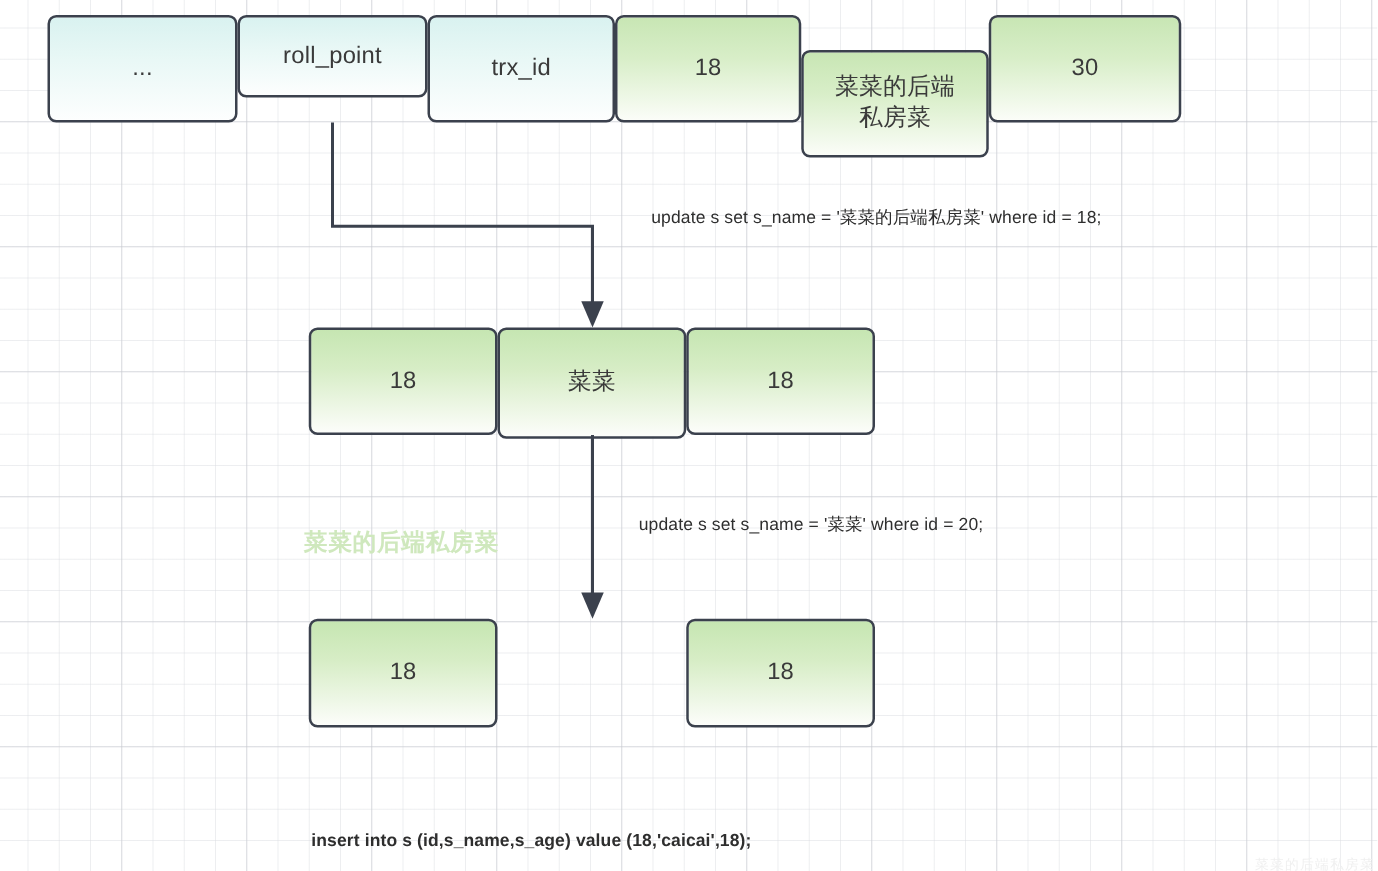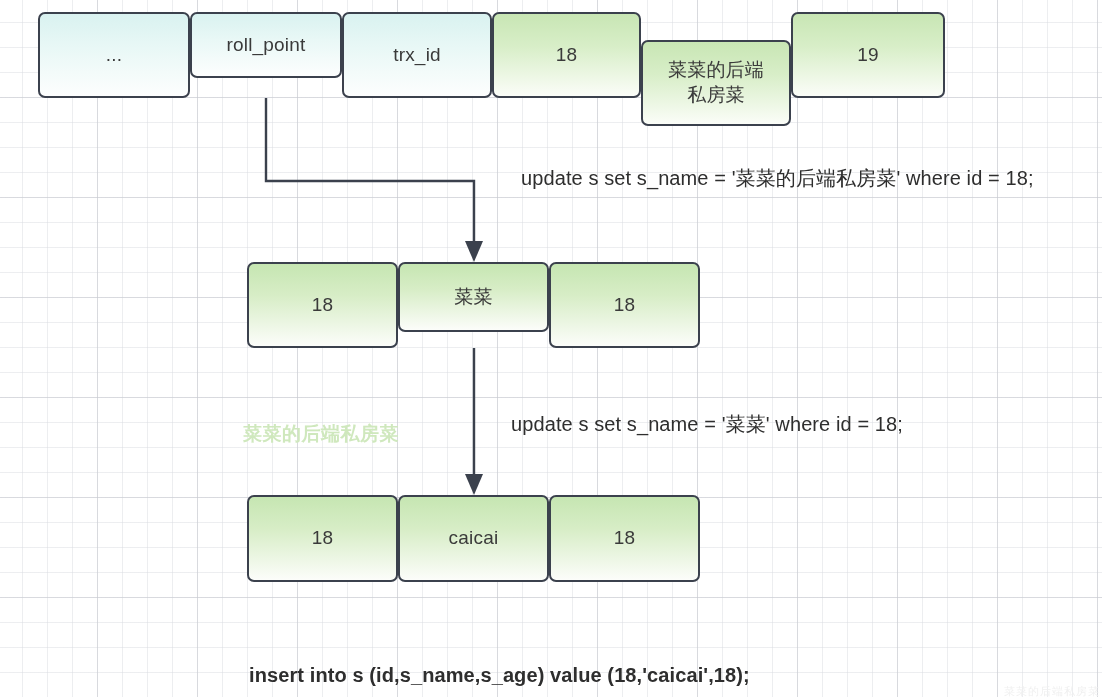--- a/index.html
+++ b/index.html
@@ -50,21 +50,21 @@
   .cell.green {
     background: linear-gradient(to bottom, #c8e6b4 0%, #d8eec8 40%, #fbfdf8 100%);
   }
   .cell.green-mid {
     background: linear-gradient(to bottom, #c6e6b2 0%, #d7edc6 38%, #fcfdfa 100%);
   }
 
   .sqltext {
     position: absolute;
     color: #2e2e2e;
-    font-size: 20px;
+    font-size: 14px;
     white-space: nowrap;
     letter-spacing: 0.1px;
   }
 
   .watermark {
     position: absolute;
     color: #cfe8bd;
     font-size: 19px;
     font-weight: bold;
     white-space: nowrap;
@@ -108,46 +108,45 @@
 
   <div class="cell cyan" style="left:190px; top:12px; width:152px; height:66px;">roll_point</div>
 
   <div class="cell cyan" style="left:342px; top:12px; width:150px; height:86px;">trx_id</div>
 
   <div class="cell green" style="left:492px; top:12px; width:149px; height:86px;">18</div>
 
   <div class="cell green" style="left:641px; top:12px; width:150px; height:86px;margin-top:28px;">菜菜的后端
 私房菜</div>
 
-  <div class="cell green" style="left:791px; top:12px; width:154px; height:86px;">19</div>
+  <div class="cell green" style="left:791px; top:12px; width:154px; height:86px;">30</div>
 
   <div class="cell green-mid" style="left:247px; top:262px; width:151px; height:86px;">18</div>
 
-  <div class="cell green-mid" style="left:398px; top:262px; width:151px; height:70px;">菜菜</div>
+  <div class="cell green-mid" style="left:398px; top:262px; width:151px; height:89px;">菜菜</div>
 
   <div class="cell green-mid" style="left:549px; top:262px; width:151px; height:86px;">18</div>
 
   <div class="cell green-mid" style="left:247px; top:495px; width:151px; height:87px;">18</div>
 
-  <div class="cell green-mid" style="left:398px; top:495px; width:151px; height:87px;">caicai</div>
 
   <div class="cell green-mid" style="left:549px; top:495px; width:151px; height:87px;">18</div>
 
   <svg class="connectors" viewBox="0 0 1102 697">
 
     <path class="cline" d="M 266,98 L 266,181 L 474,181 L 474,248"></path>
     <polygon class="chead" points="474,262 465,241 483,241"></polygon>
 
     <path class="cline" d="M 474,348 L 474,481"></path>
     <polygon class="chead" points="474,495 465,474 483,474"></polygon>
   </svg>
 
   <div class="sqltext" style="left:521px; top:165px;">update s set s_name = '菜菜的后端私房菜' where id = 18;</div>
 
-  <div class="sqltext" style="left:511px; top:411px;">update s set s_name = '菜菜' where id = 18;</div>
+  <div class="sqltext" style="left:511px; top:411px;">update s set s_name = '菜菜' where id = 20;</div>
 
   <div class="sqltext" style="left:249px; top:664px;font-weight:bold;">insert into s (id,s_name,s_age) value (18,'caicai',18);</div>
 
   <div class="watermark" style="left:243px; top:421px;">菜菜的后端私房菜</div>
 
   <div class="corner-wm">菜菜的后端私房菜</div>
 
 </div>
 
 </body></html>

